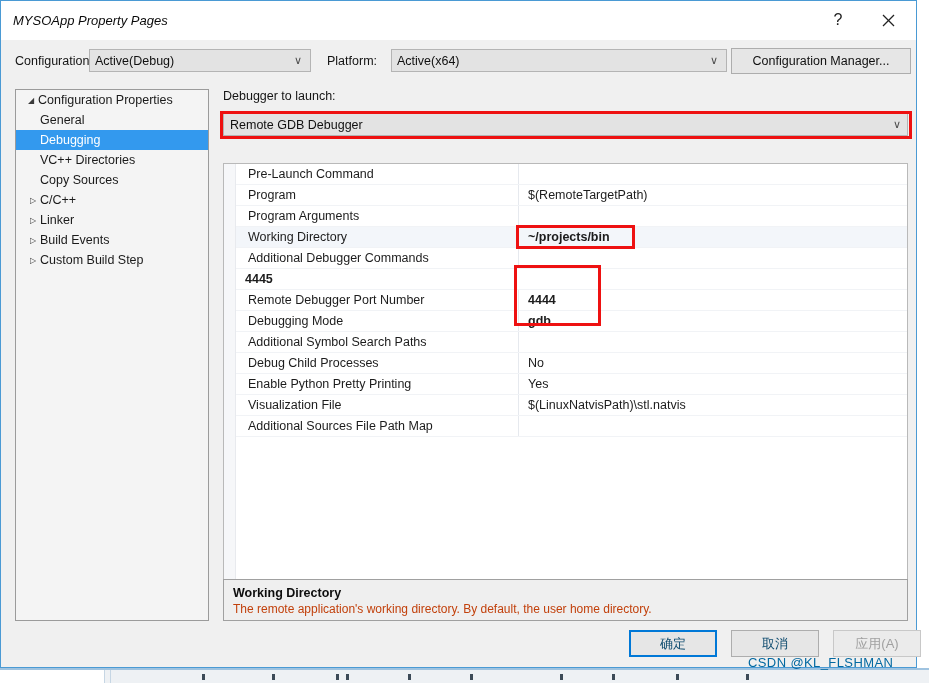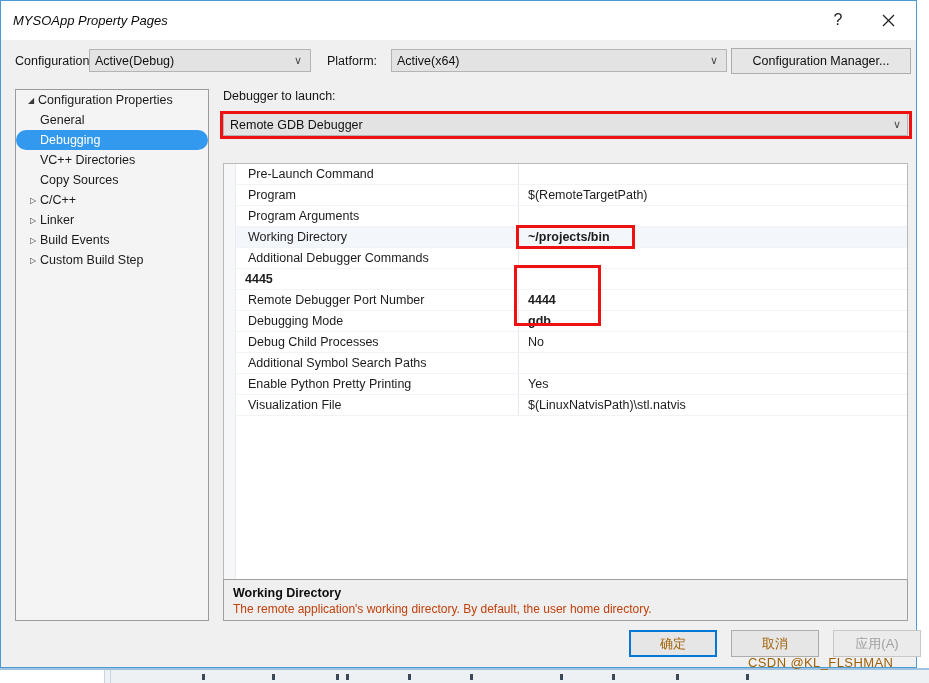--- a/index.html
+++ b/index.html
@@ -164,21 +164,20 @@
     height: 20px;
     line-height: 20px;
     font-size: 12.5px;
     color: #1a1a1a;
     white-space: nowrap;
     cursor: default;
   }
   .tree-item.selected {
     background: #3399ee;
     color: #ffffff;
-    border-radius: 10px;
   }
   .tree-item .tw {
     display: inline-block;
     width: 14px;
     text-align: center;
     font-size: 8px;
     color: #3a3a3a;
     vertical-align: middle;
   }
   .depth0 { padding-left: 8px; }
@@ -307,21 +306,21 @@
   .fbtn {
     position: absolute;
     top: 3px;
     width: 88px;
     height: 27px;
     background: #e6e6e6;
     border: 1px solid #adadad;
     box-sizing: border-box;
     font-family: "Liberation Sans", sans-serif;
     font-size: 13px;
-    color: #a16207;
+    color: #0c4a6e;
     cursor: default;
   }
   #btn-ok {
     left: 628px;
     background: #e6e6e6;
     border: 2px solid #0078d7;
   }
   #btn-cancel { left: 730px; }
   #btn-apply {
     left: 832px;
@@ -340,21 +339,21 @@
   #anno-debugger { left: 220px;  top: 111px; width: 692px; height: 28px; }
   #anno-workdir  { left: 516px;  top: 225px; width: 119px; height: 24px; }
   #anno-ports    { left: 514px;  top: 265px; width: 87px;  height: 61px; }
 
   
   #watermark {
     position: absolute;
     left: 748px;
     top: 655px;
     font-size: 13px;
-    color: #a16207;
+    color: #0369a1;
     letter-spacing: 0.4px;
     pointer-events: none;
     white-space: nowrap;
   }
 </style>
 </head>
 <body>
 
 <div id="behind-window">
   <div class="bw-left"></div>
@@ -456,34 +455,38 @@
           </div>
           <div class="prow">
             <div class="pname">Remote Debugger Port Number</div>
             <div class="pval bold">4444</div>
           </div>
           <div class="prow">
             <div class="pname">Debugging Mode</div>
             <div class="pval bold">gdb</div>
           </div>
           <div class="prow">
+            <div class="pname">Additional Symbol Search Paths</div>
+            <div class="pval"></div>
+          </div>
+          <div class="prow">
             <div class="pname">Debug Child Processes</div>
             <div class="pval">No</div>
           </div>
           <div class="prow">
-            <div class="pname">Additional Symbol Search Paths</div>
-            <div class="pval"></div>
-          </div>
-          <div class="prow">
             <div class="pname">Enable Python Pretty Printing</div>
             <div class="pval">Yes</div>
           </div>
           <div class="prow">
             <div class="pname">Visualization File</div>
             <div class="pval">$(LinuxNatvisPath)\stl.natvis</div>
+          </div>
+          <div class="prow">
+            <div class="pname">Additional Sources File Path Map</div>
+            <div class="pval"></div>
           </div>
         </div>
     </div>
 
     <div id="descbox">
       <div id="desc-title">Working Directory</div>
       <div id="desc-body">The remote application's working directory. By default, the user home directory.</div>
     </div>
   </div>
 

